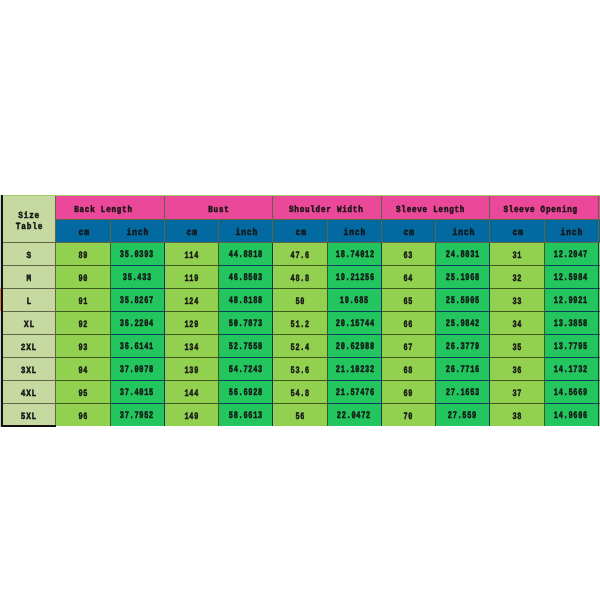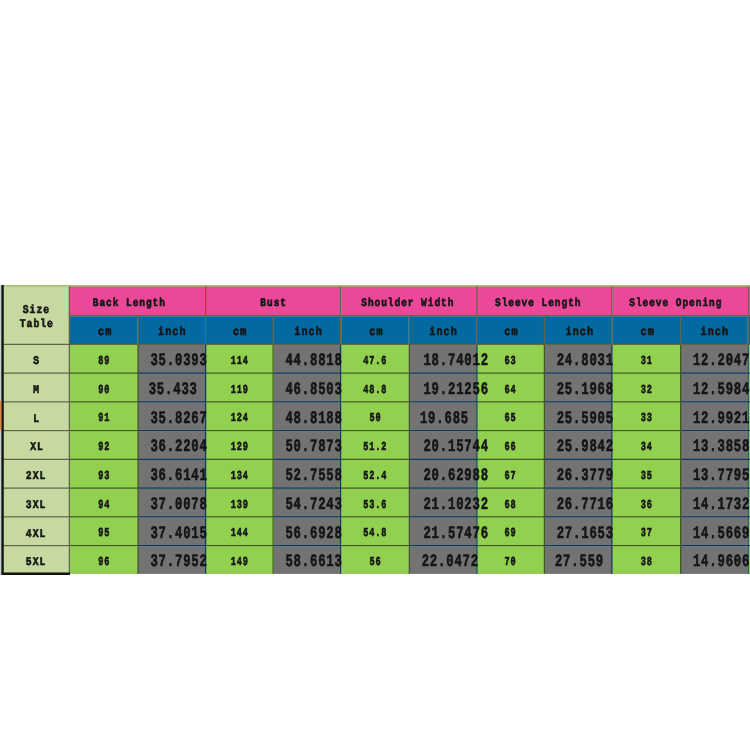--- a/index.html
+++ b/index.html
@@ -1,19 +1,19 @@
 <!DOCTYPE html>
 <html><head>
 <meta charset="utf-8">
 <title>Size Table</title>
 <style>
   html,body{margin:0;padding:0;background:#ffffff;}
   *{-webkit-font-smoothing:antialiased;}
   body{width:600px;height:600px;overflow:hidden;font-family:"Liberation Mono",monospace;}
-  #page{position:relative;width:600px;height:536px;background:#ffffff;will-change:transform;margin-top:33px;}
+  #page{position:relative;width:600px;height:536px;background:#ffffff;will-change:transform;}
 
   
   #table-wrap{position:absolute;left:1px;top:195px;width:599px;height:231px;overflow:hidden;}
   table{border-collapse:collapse;width:650.4px;height:231px;table-layout:fixed;}
   col{width:54.25px;}
   tr{height:23px;}
   tr:first-child{height:24px;}
   td{border:1px solid #5f6546;padding:0;margin:0;text-align:center;vertical-align:middle;
      font-weight:bold;color:#151515;font-family:"Liberation Mono",monospace;line-height:1.05;
      -webkit-text-stroke:0.5px #151515;text-rendering:geometricPrecision;}
@@ -24,21 +24,21 @@
         transform:scaleX(0.755) translateY(2.0px);}
 
   
   .hdr{background:#ec4899;font-size:9.2px;}
   .sub{background:#0369a1;font-size:9.6px;}
   .sub .t{transform:scaleX(0.846) translate(0.5px,1.9px);}
   .sizecell{background:#c6d9a0;font-size:9.4px;line-height:11.2px;}
   .sizecell .t{transform:scaleX(0.83) translateY(2.2px);}
   .sizecell div .t{transform:scaleX(0.83) translateY(1.6px);}
   .cm{background:#92d050;font-size:9.8px;border-color:#3d5c1c;text-decoration:underline;}
-  .inch{background:#737373;font-size:14px;border-color:#0a3c5d;}
+  .inch{background:#22c55e;font-size:10px;border-color:#0a3c5d;}
   .cm .t,.inch .t{transform:scaleX(0.70) translate(-0.7px,2.0px);}
   tr:last-child .inch{border-bottom:1.2px solid #14161a;text-decoration:underline;}
 
   
   .hdr.g0 .t{transform:scaleX(0.823) translate(-8.6px,1.5px);}
   .hdr.g1 .t{transform:scaleX(0.823) translate(0px,1.5px);}
   .hdr.g2 .t{transform:scaleX(0.823) translate(-1.2px,1.5px);}
   .hdr.g3 .t{transform:scaleX(0.823) translate(-6.6px,1.5px);}
   .hdr.g4 .t{transform:scaleX(0.823) translate(-4.4px,1.5px);}
 

